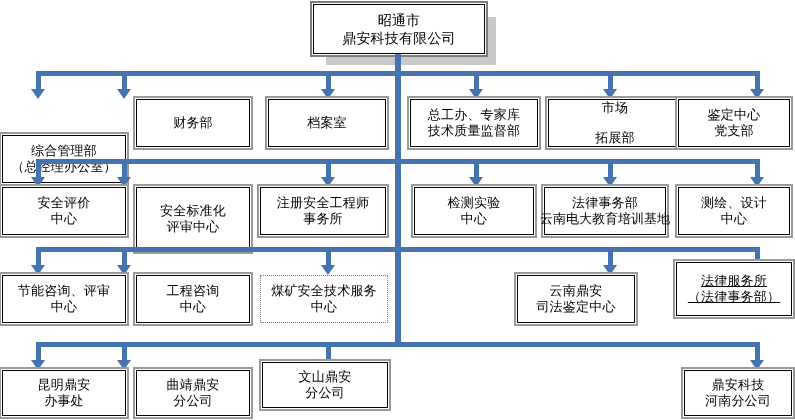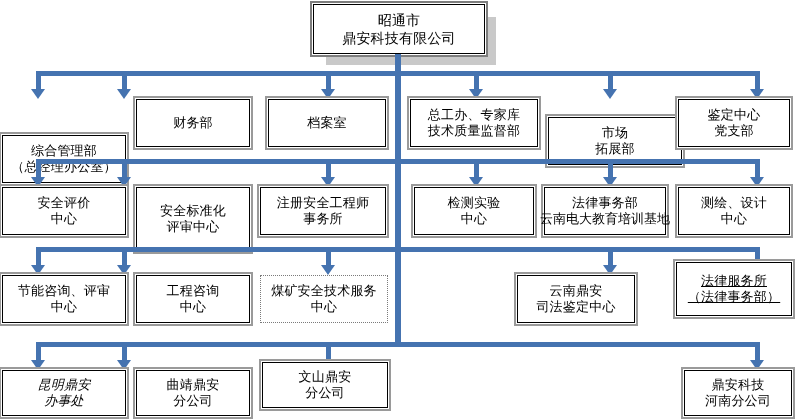--- a/index.html
+++ b/index.html
@@ -97,21 +97,21 @@
   <div class="node" style="left:136px;top:99px;width:114px;height:48px;">
     <span class="ln">财务部</span>
   </div>
   <div class="node" style="left:268px;top:99px;width:118px;height:48px;">
     <span class="ln">档案室</span>
   </div>
   <div class="node" style="left:410px;top:99px;width:128px;height:48px;">
     <span class="ln">总工办、专家库</span>
     <span class="ln">技术质量监督部</span>
   </div>
-  <div class="node" style="left:548px;top:117px;width:134px;height:48px;">
+  <div class="node" style="left:548px;top:99px;width:134px;height:48px;justify-content:space-between;">
     <span class="ln">市场</span>
     <span class="ln">拓展部</span>
   </div>
   <div class="node" style="left:678px;top:99px;width:112px;height:48px;">
     <span class="ln">鉴定中心</span>
     <span class="ln">党支部</span>
   </div>
 
   <div class="hbus" style="left:36px;top:159px;width:724px;height:5px;"></div>
   <div class="vstub" style="left:36px;top:159px;width:5px;height:22px;"></div>
@@ -188,21 +188,21 @@
   <div class="hbus" style="left:36px;top:342px;width:724px;height:5px;"></div>
   <div class="vstub" style="left:36px;top:342px;width:5px;height:22px;"></div>
   <div class="vstub" style="left:122px;top:342px;width:5px;height:22px;"></div>
   <div class="vstub" style="left:326px;top:342px;width:5px;height:22px;"></div>
   <div class="vstub" style="left:755px;top:342px;width:5px;height:22px;"></div>
   <div class="arrow" style="left:31px;top:360px;"></div>
   <div class="arrow" style="left:117px;top:360px;"></div>
   <div class="arrow" style="left:321px;top:360px;"></div>
   <div class="arrow" style="left:750px;top:360px;"></div>
 
-  <div class="node" style="left:2px;top:370px;width:124px;height:46px;font-style:italic;">
+  <div class="node" style="left:2px;top:370px;width:124px;height:46px;">
     <span class="ln">昆明鼎安</span>
     <span class="ln">办事处</span>
   </div>
   <div class="node" style="left:136px;top:370px;width:114px;height:46px;">
     <span class="ln">曲靖鼎安</span>
     <span class="ln">分公司</span>
   </div>
   <div class="node" style="left:262px;top:362px;width:126px;height:46px;">
     <span class="ln">文山鼎安</span>
     <span class="ln">分公司</span>

